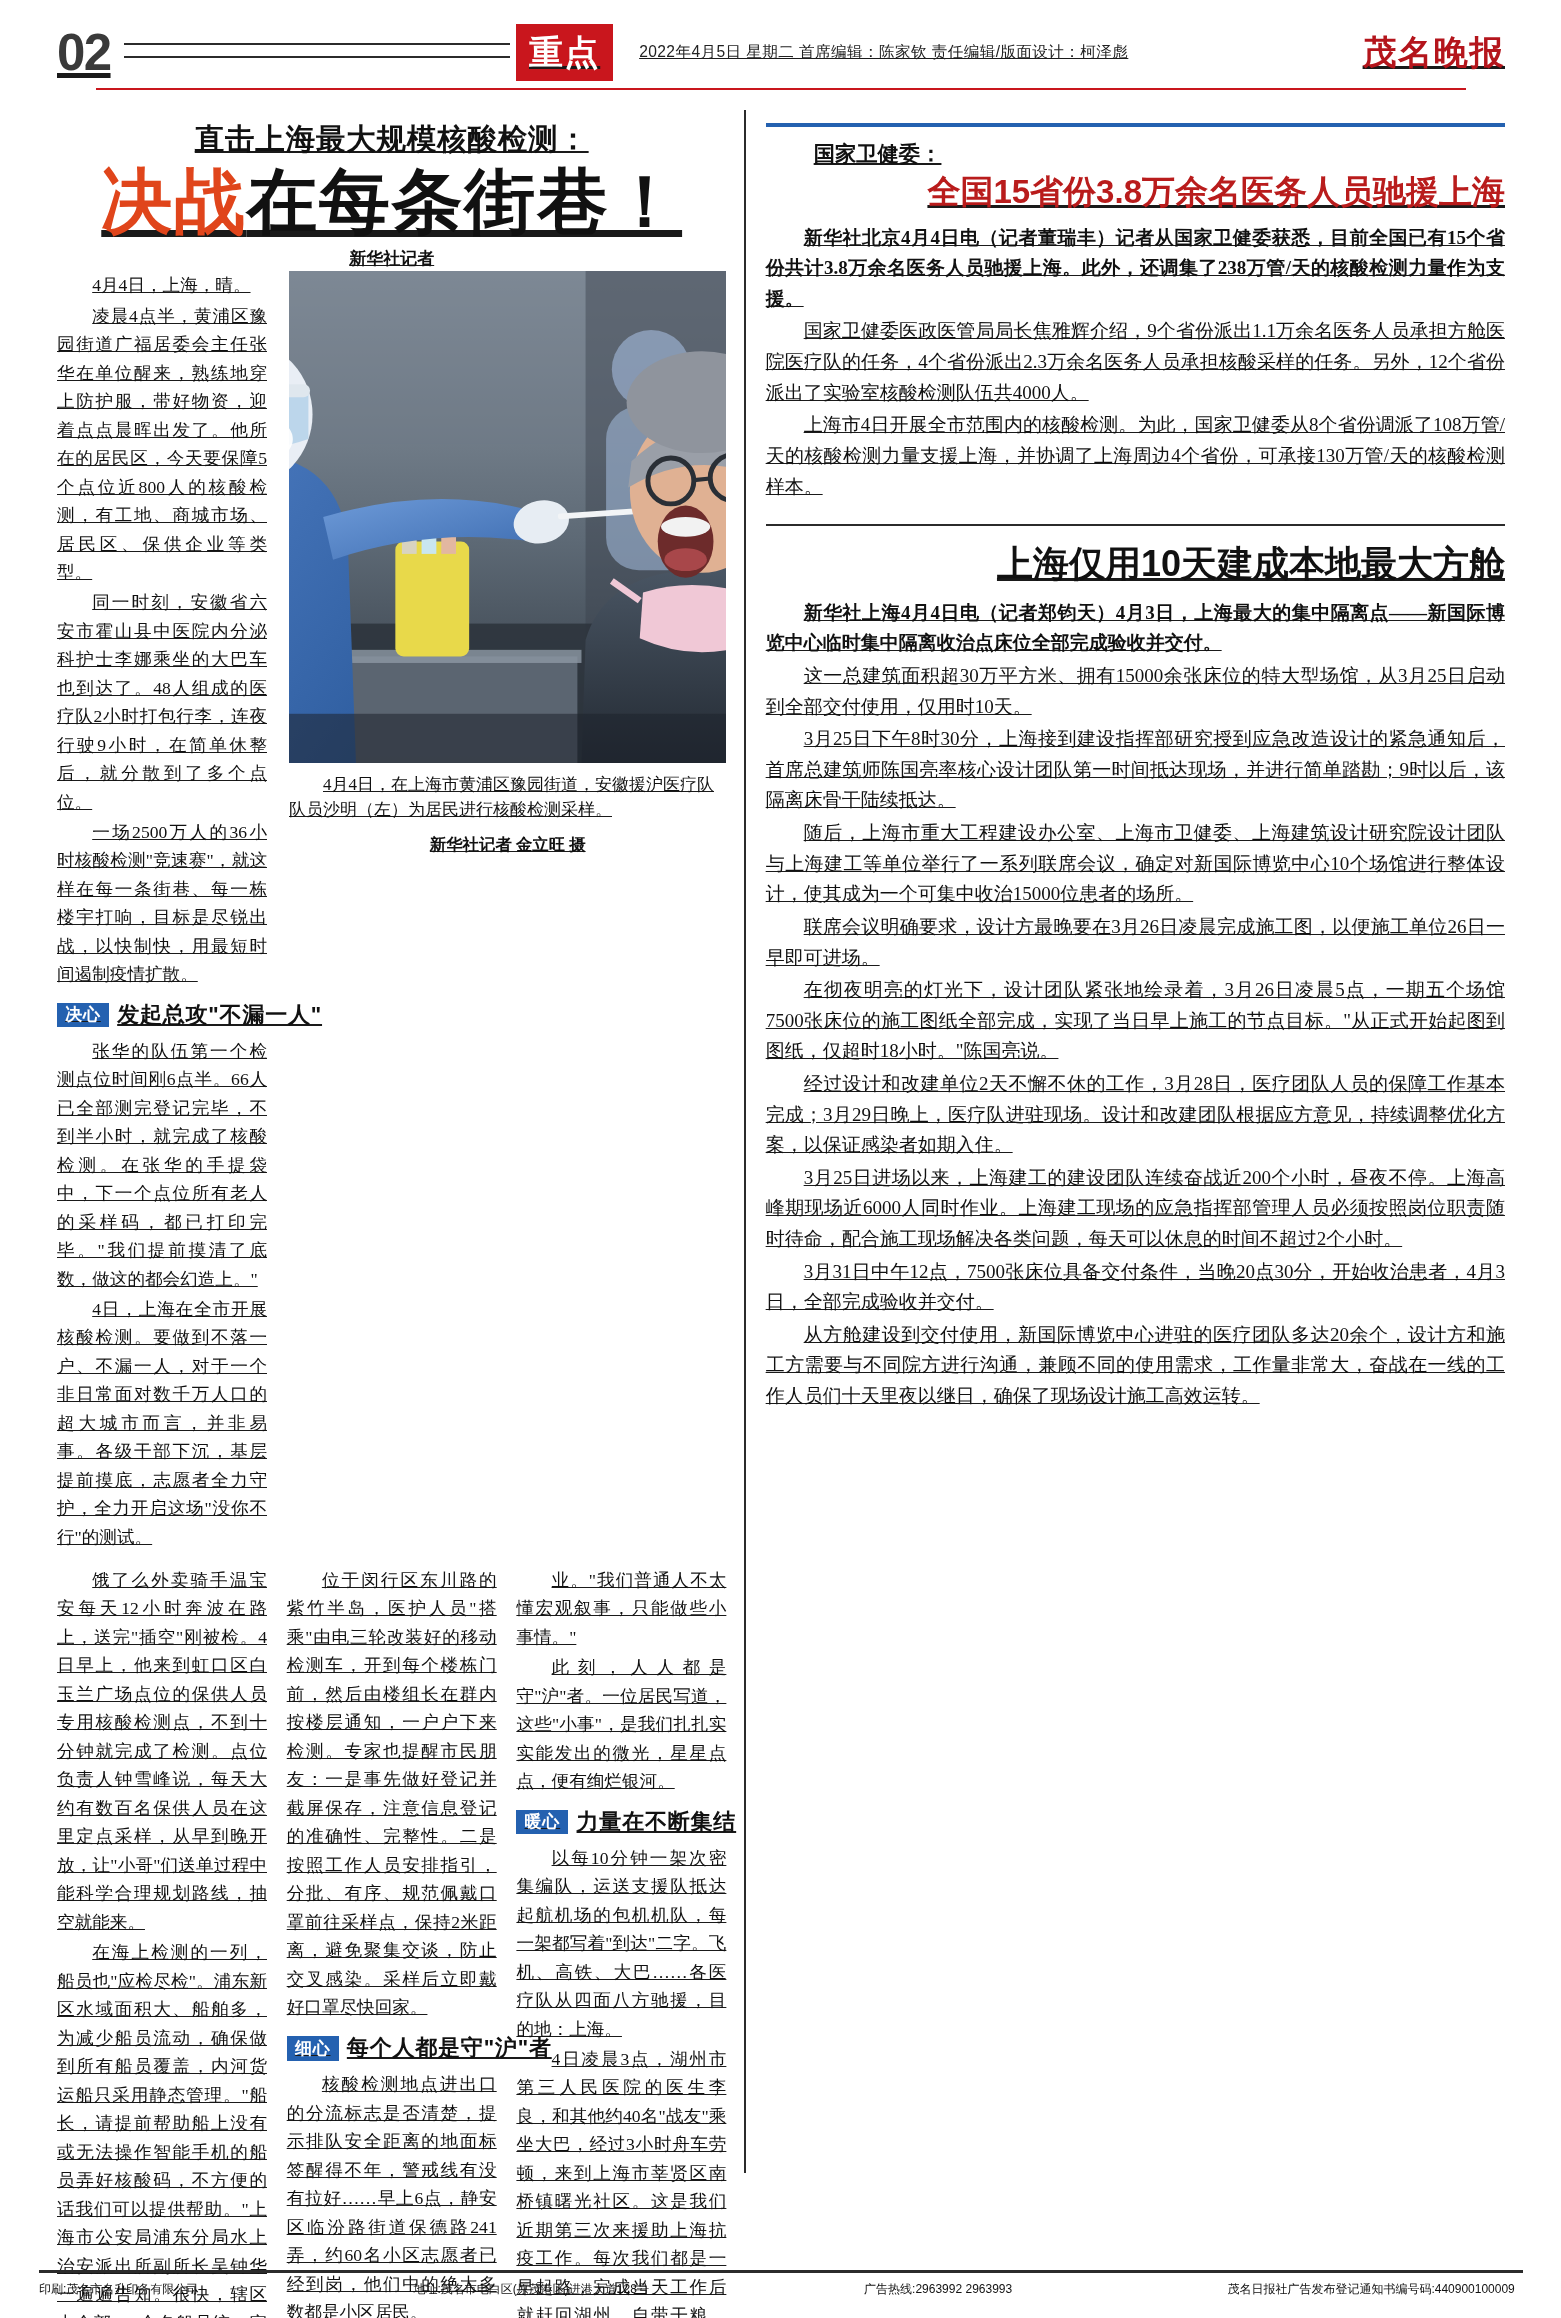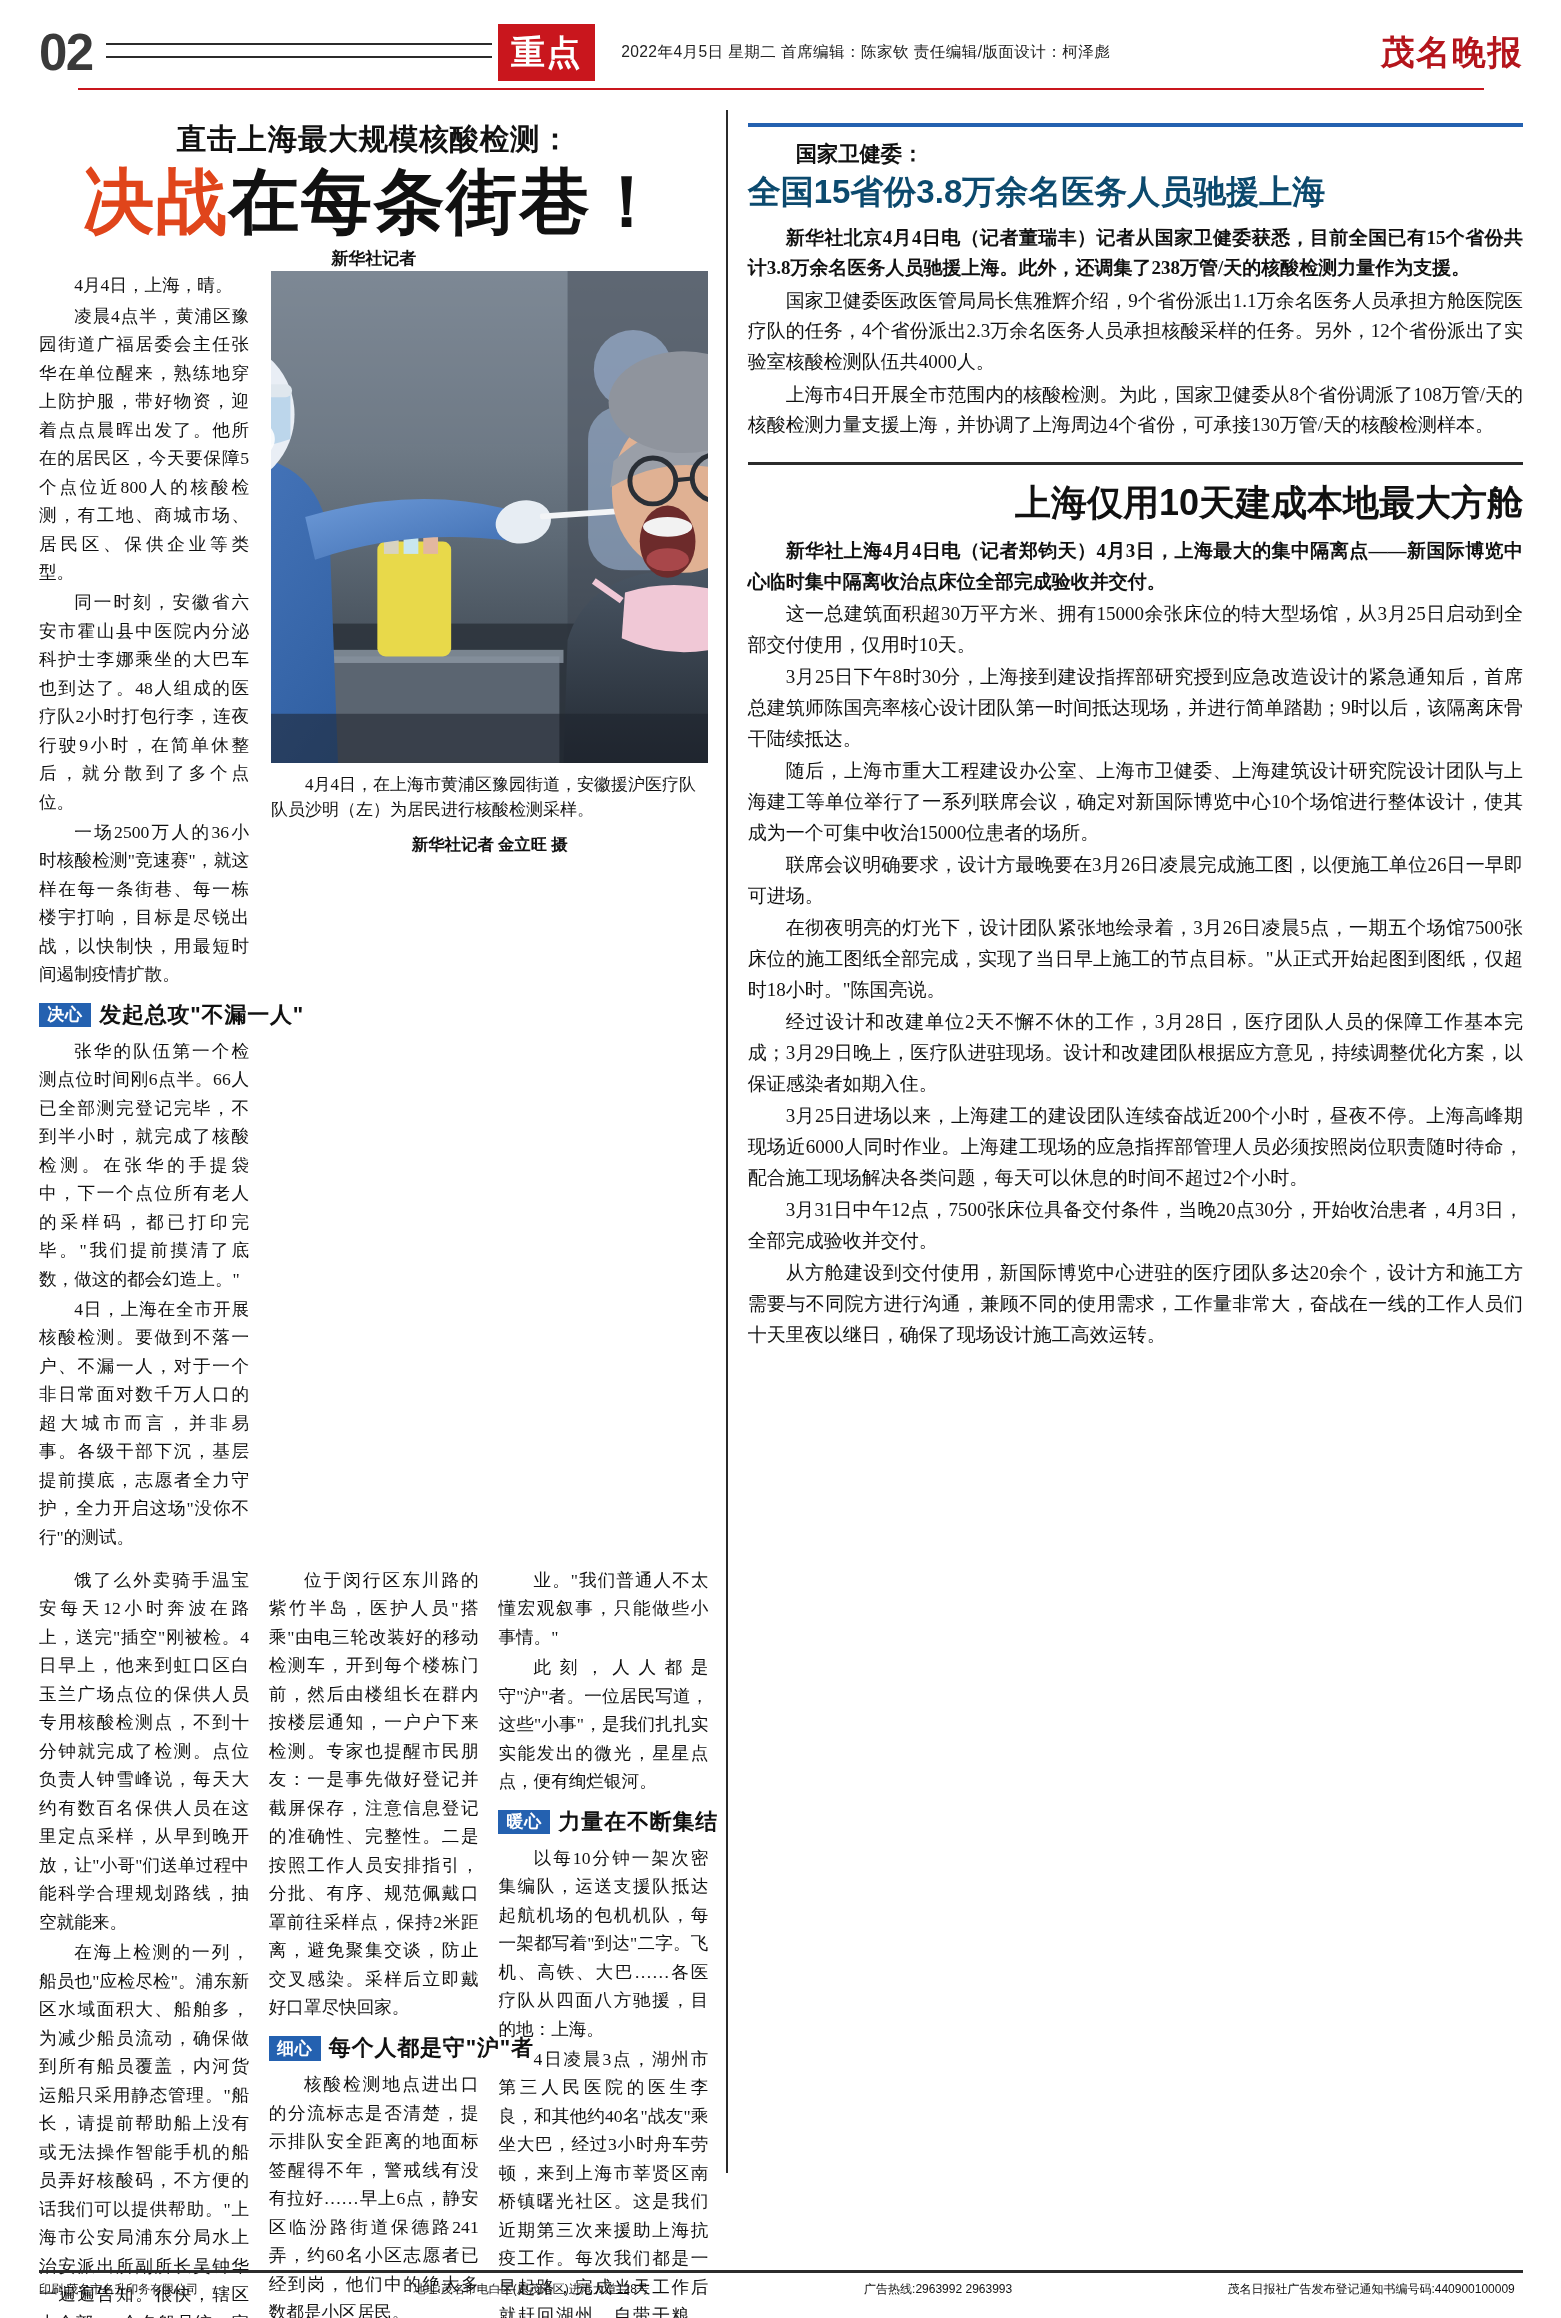--- a/index.html
+++ b/index.html
@@ -13,21 +13,22 @@
     font-family: "Liberation Serif", "DejaVu Serif", serif;
     color: #1a1a1a;
     position: relative;
     overflow: hidden;
   }
   .page {
     position: relative;
     width: 1562px;
     height: 2319px;
     box-sizing: border-box;
-    padding: 0 39px;
+    padding: 0 57px;
+    text-decoration: underline;
   }
 
   
   .masthead {
     position: relative;
     height: 105px;
     display: flex;
     align-items: center;
   }
   .folio {
@@ -251,23 +252,24 @@
     font-weight: bold;
     color: #111;
     margin-bottom: 4.9px;
     margin-left: 48px;
   }
   .rail-headline {
     font-family: "Liberation Sans", sans-serif;
     font-size: 33px;
     font-weight: bold;
     line-height: 1.22;
-    color: #0c4a6e;
+    color: #b91c1c;
     letter-spacing: 0px;
     margin-bottom: 9.8px;
+    text-align: right;
   }
   .rail-headline2 {
     font-family: "Liberation Sans", sans-serif;
     font-size: 36px;
     font-weight: bold;
     line-height: 1.25;
     color: #111;
     margin: 8.2px 0 11.5px;
     text-align: right;
   }

